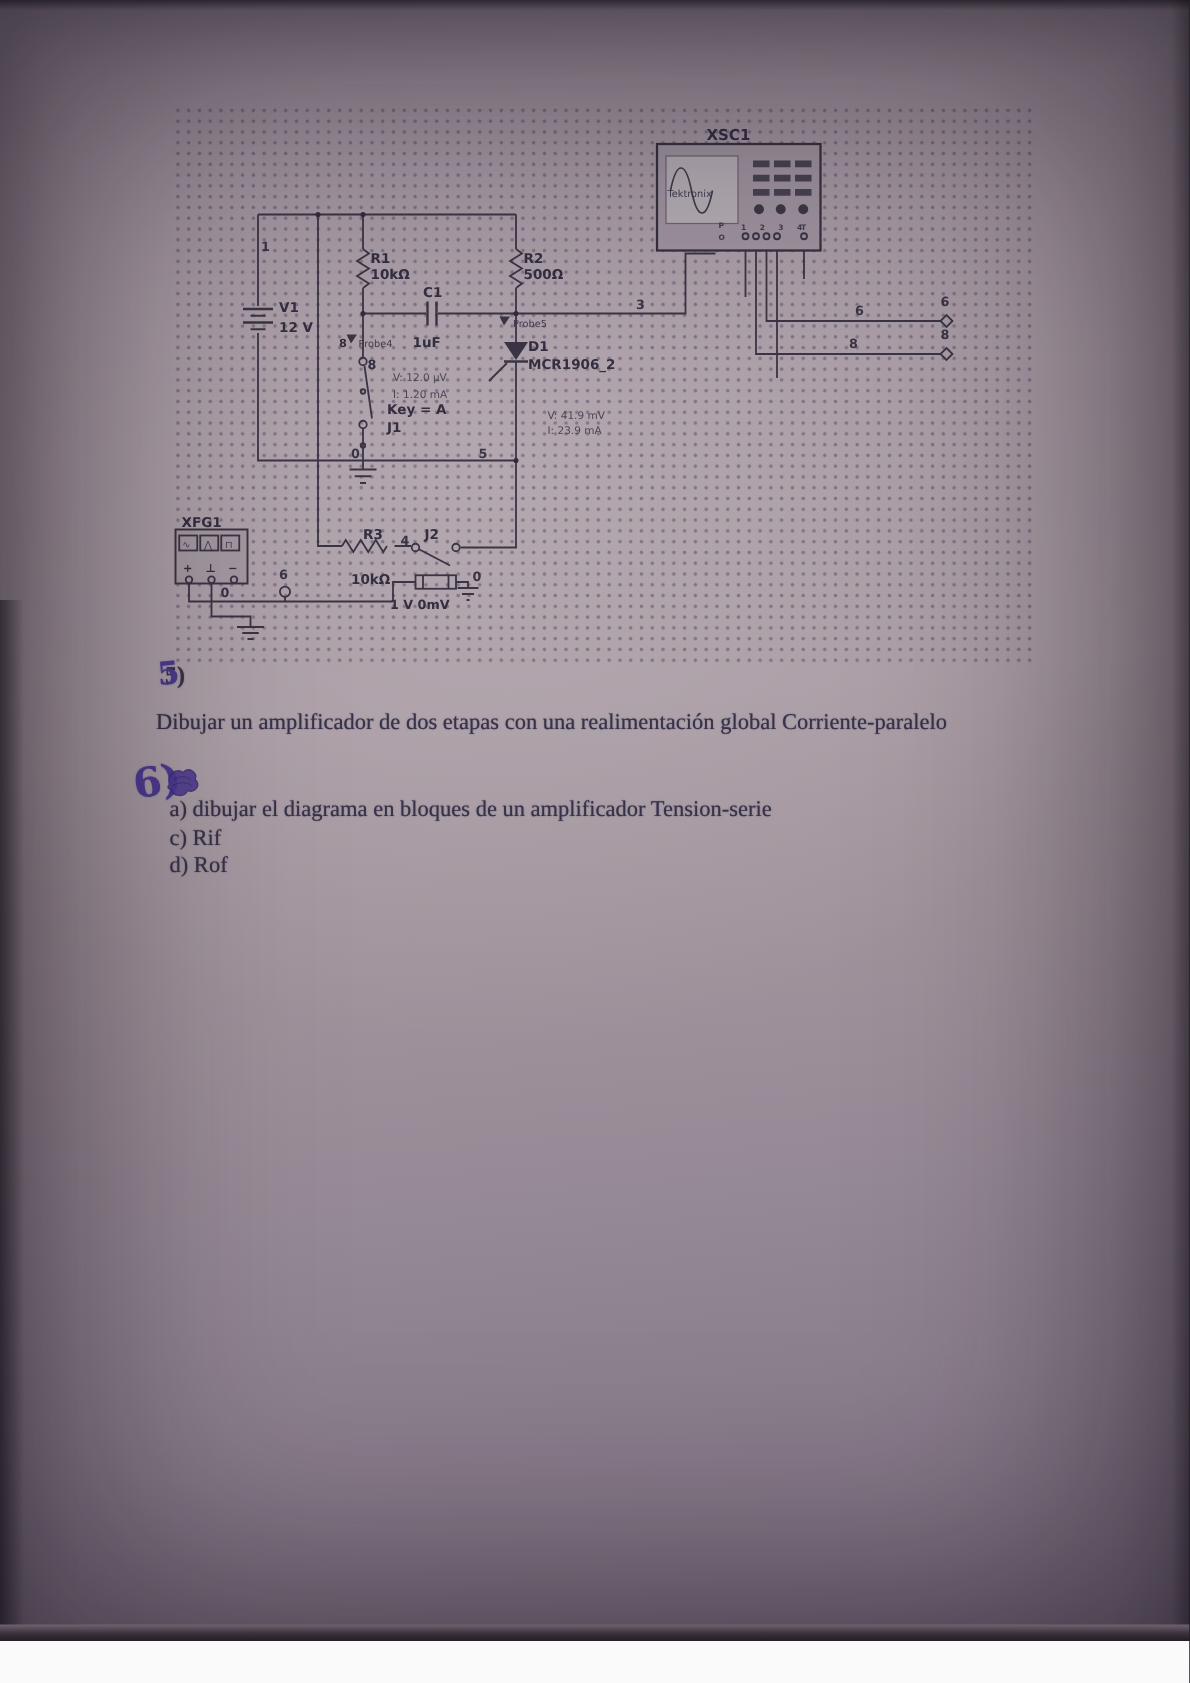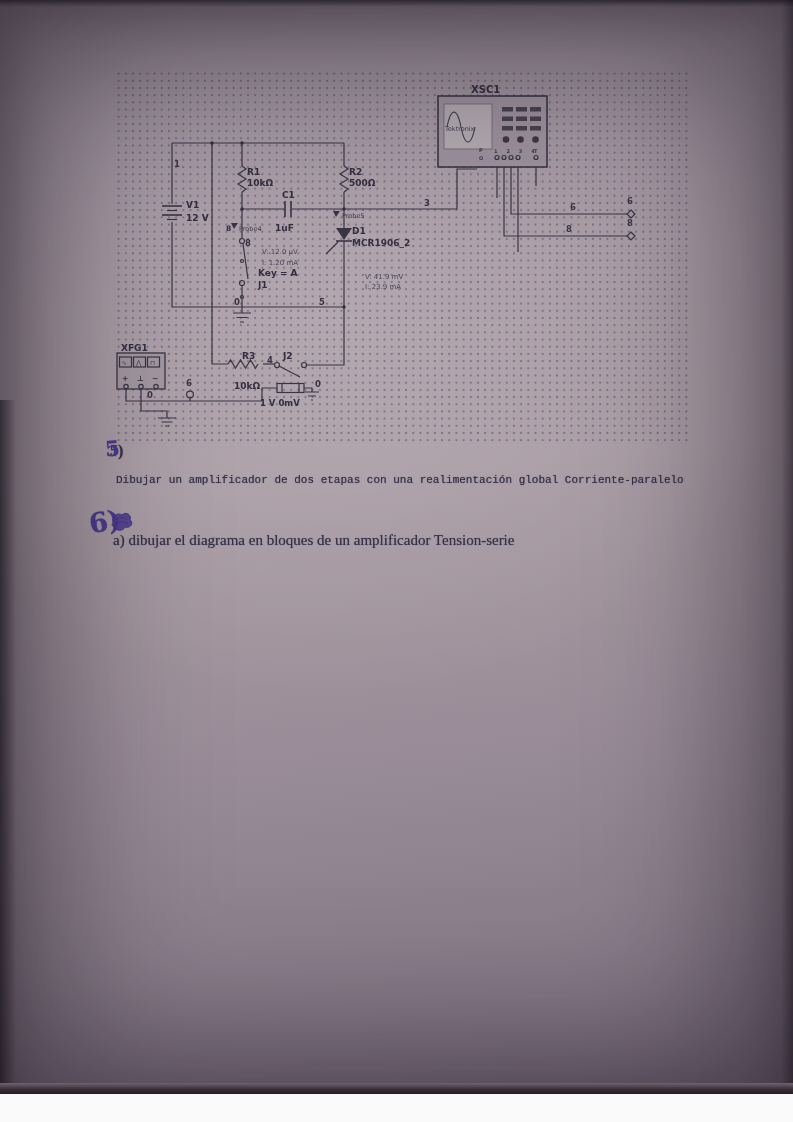--- a/index.html
+++ b/index.html
@@ -47,21 +47,21 @@
 
   
   .print{
     position:absolute;font-family:"Liberation Serif",serif;color:#36324a;
     text-shadow:0 0 0.9px rgba(54,50,74,0.75);
   }
   .q5num{left:110px;top:442px;font-size:16px;font-weight:bold;}
   .hw5{position:absolute;left:105px;top:436px;font-family:"DejaVu Serif",serif;
     font-size:21px;font-weight:bold;color:#4c3a90;transform:rotate(-5deg);
     text-shadow:0 0 1px rgba(76,58,144,0.7);}
-  .q5text{left:116px;top:474px;font-size:11px;width:600px;font-family:Liberation Mono, monospace;}
+  .q5text{left:104px;top:474px;font-size:15px;width:600px;}
   .hw6{position:absolute;left:89px;top:506px;font-family:"DejaVu Serif",serif;
     font-size:27px;font-weight:bold;color:#4c3a90;transform:rotate(-9deg);
     text-shadow:0 0 1px rgba(76,58,144,0.7);}
   .scribble{position:absolute;left:109px;top:511px;}
   .q6items{left:113px;top:531px;font-size:15px;line-height:18.6px;}
 
   
   .page-bottom{position:absolute;left:0;top:1083px;width:793px;height:11px;
     background:linear-gradient(180deg,#6f6371 0%,#3a3039 55%,#241d26 100%);}
   .scan-bar{position:absolute;left:0;top:1094px;width:793px;height:28px;background:#fbfafb;}
@@ -274,20 +274,22 @@
 <div class="print q5text">Dibujar un amplificador de dos etapas con una realimentación global Corriente-paralelo</div>
 
 <div class="hw6">6)</div>
 <svg class="scribble" width="26" height="26" viewBox="0 0 26 26">
   <path d="M4,12 C2,5 9,1 13,4 C17,0 23,4 21,9 C25,11 22,18 16,16 C14,21 6,20 5,15 C2,15 3,13 4,12 Z
            M7,9 C10,6 15,6 18,9 M6,13 C10,10 16,10 19,13" fill="#4c3a90" stroke="#3c2c78" stroke-width="1" opacity="0.88"></path>
 </svg>
 
 <div class="print q6items">
   <div>a) dibujar el diagrama en bloques de un amplificador Tension-serie</div>
+  <div>c) Rif</div>
+  <div>d) Rof</div>
 </div>
 
 <div class="vignette"></div>
 <div class="edge-top"></div>
 <div class="edge-left"></div>
 <div class="edge-right"></div>
 
 <div class="page-bottom"></div>
 <div class="scan-bar">
   

